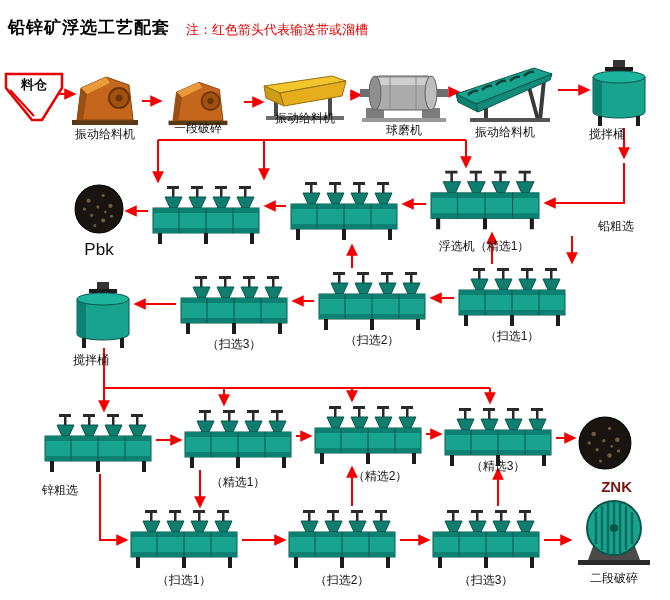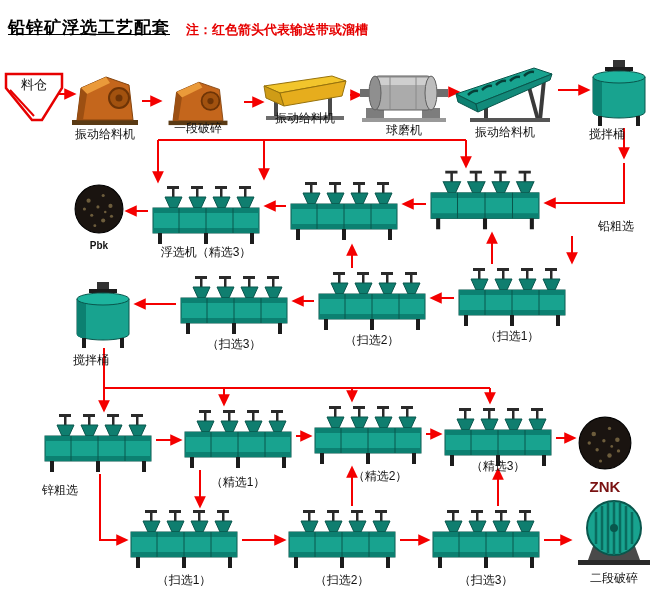--- a/index.html
+++ b/index.html
@@ -1,25 +1,25 @@
 <!DOCTYPE html>
 <html><head>
 <meta charset="utf-8">
 <style>
   html,body{margin:0;padding:0;background:#fff;}
   .canvas{position:relative;width:670px;height:600px;background:#ffffff;
           font-family:"Liberation Sans",sans-serif;overflow:hidden;}
-  .title{position:absolute;left:8px;top:16px;font-size:17px;font-weight:bold;color:#000;letter-spacing:1px;text-decoration:underline;}
-  .note{position:absolute;left:186px;top:21px;font-size:13px;font-weight:bold;color:#e60000;}
+  .title{position:absolute;left:8px;top:16px;font-size:17px;font-weight:bold;color:#000;letter-spacing:1px;}
+  .note{position:absolute;left:186px;top:21px;font-size:13px;font-weight:normal;color:#e60000;}
   .node{position:absolute;}
   .node svg{width:100%;height:100%;display:block;}
   .lbl{position:absolute;font-size:12px;line-height:1.15;color:#111;text-align:center;white-space:nowrap;}
-  .lbl.in-silo{font-weight:normal;font-size:13px;}
-  .lbl.pbk{font-size:10px;font-weight:bold;}
-  .lbl.znk{font-size:15px;font-weight:bold;color:#7a1212;}
+  .lbl.in-silo{font-weight:bold;font-size:13px;}
+  .lbl.pbk{font-size:17px;font-weight:normal;}
+  .lbl.znk{font-size:15px;font-weight:bold;color:#7a1212;text-align:right;}
   .arrows{position:absolute;left:0;top:0;width:670px;height:600px;pointer-events:none;}
   .defs{position:absolute;width:0;height:0;overflow:hidden;}
 </style>
 </head>
 <body>
 
 <div class="canvas">
 
   <svg class="defs" aria-hidden="true">
     <symbol id="sym-silo" viewBox="0 0 60 54">
@@ -246,33 +246,33 @@
         <use href="#sym-ore"></use>
       </svg>
     </div>
   <div class="lbl pbk" style="left:74px;top:240px;width:50px">Pbk</div>
 
   <div class="node" style="left:152px;top:186px;width:108px;height:58px">
       <svg viewBox="0 0 108 58">
         <use href="#sym-flot"></use>
       </svg>
     </div>
-  <div class="lbl" style="left:146px;top:246px;width:120px">浮选机（精选3）</div>
 
   <div class="node" style="left:290px;top:182px;width:108px;height:58px">
       <svg viewBox="0 0 108 58">
         <use href="#sym-flot"></use>
       </svg>
     </div>
 
   <div class="node" style="left:430px;top:170px;width:110px;height:60px">
       <svg viewBox="0 0 108 58">
         <use href="#sym-flot"></use>
       </svg>
     </div>
+  <div class="lbl" style="left:424px;top:240px;width:120px">浮选机（精选1）</div>
 
   <div class="lbl" style="left:590px;top:220px;width:52px">铅粗选</div>
 
   <div class="node" style="left:74px;top:282px;width:58px;height:66px">
       <svg viewBox="0 0 58 66">
         <use href="#sym-mixer"></use>
       </svg>
     </div>
   <div class="lbl" style="left:62px;top:354px;width:58px">搅拌桶</div>
 

